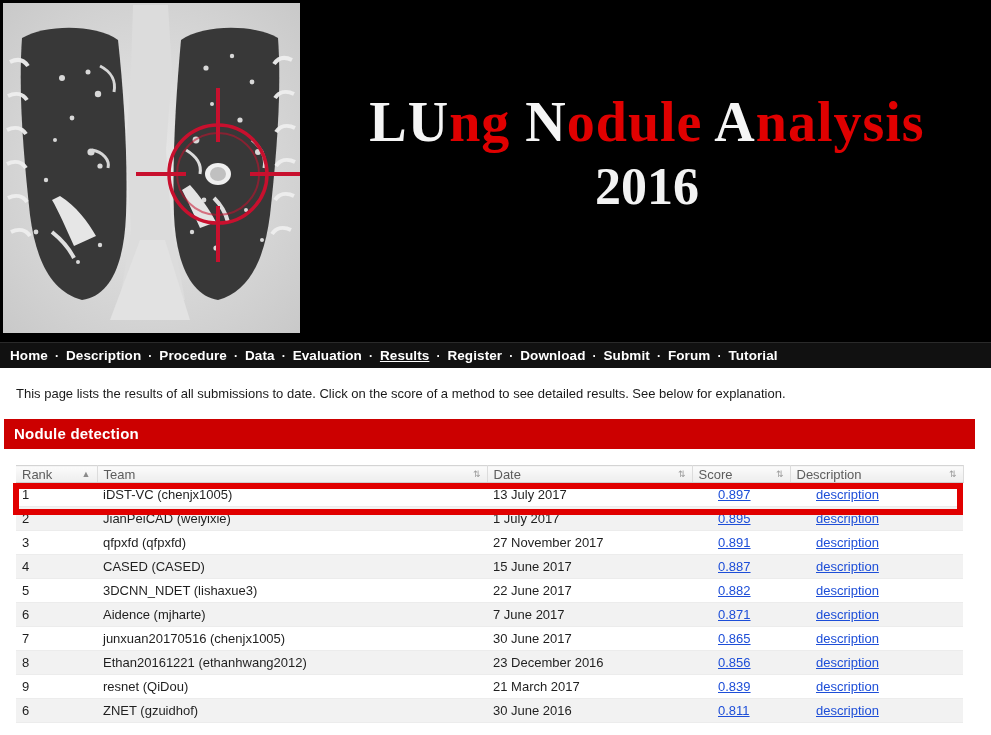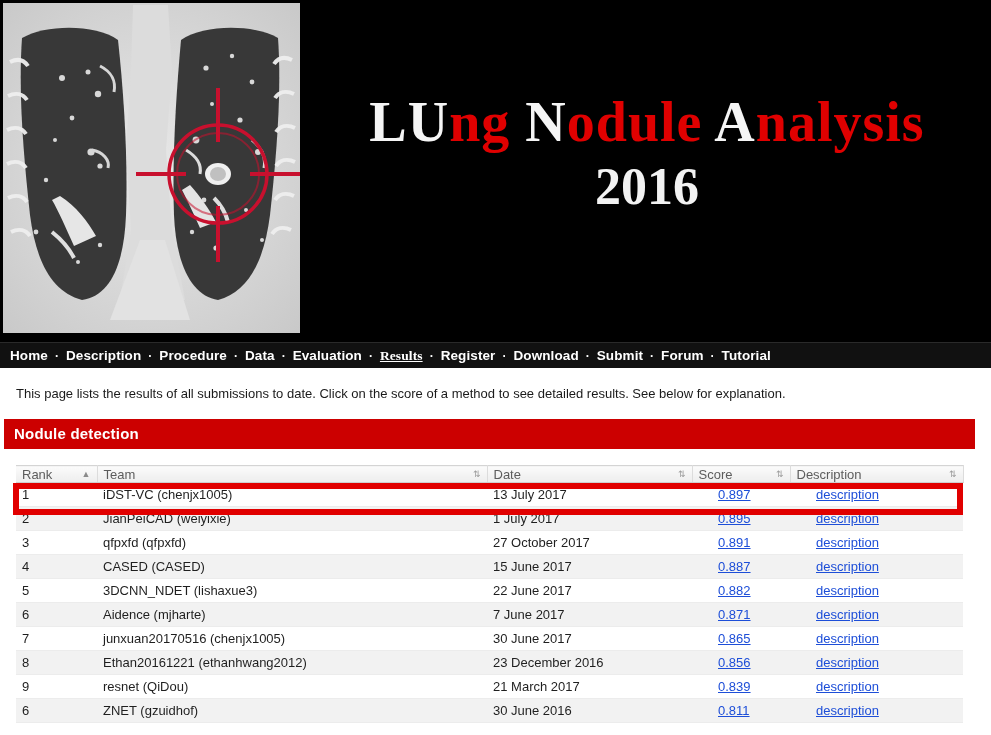--- a/index.html
+++ b/index.html
@@ -72,21 +72,21 @@
   }
   .navbar .nav-item {
     color: #ffffff;
     font-size: 13.5px;
     font-weight: bold;
     font-family: "Liberation Sans", sans-serif;
     text-decoration: none;
     white-space: nowrap;
     letter-spacing: .1px;
   }
-  .navbar .nav-item.active { text-decoration: underline; font-family: Liberation Serif, serif; }
+  .navbar .nav-item.active { text-decoration: underline; }
   .navbar .nav-sep {
     color: #ffffff;
     font-size: 12px;
     padding: 0 7px;
     font-weight: bold;
   }
 
   
   .content { padding: 0; }
   .intro {
@@ -377,21 +377,21 @@
             <tr class="odd">
               <td>2</td>
               <td>JianPeiCAD (weiyixie)</td>
               <td>1 July 2017</td>
               <td><span class="cell-link">0.895</span></td>
               <td><span class="cell-link">description</span></td>
             </tr>
             <tr class="even">
               <td>3</td>
               <td>qfpxfd (qfpxfd)</td>
-              <td>27 October 2017</td>
+              <td>27 November 2017</td>
               <td><span class="cell-link">0.891</span></td>
               <td><span class="cell-link">description</span></td>
             </tr>
             <tr class="odd">
               <td>4</td>
               <td>CASED (CASED)</td>
               <td>15 June 2017</td>
               <td><span class="cell-link">0.887</span></td>
               <td><span class="cell-link">description</span></td>
             </tr>

